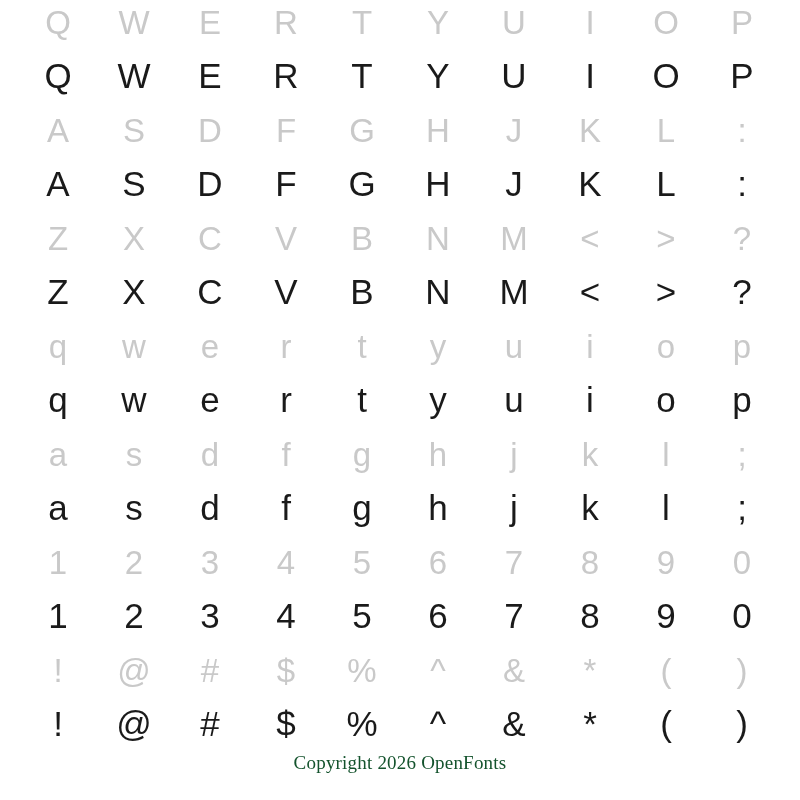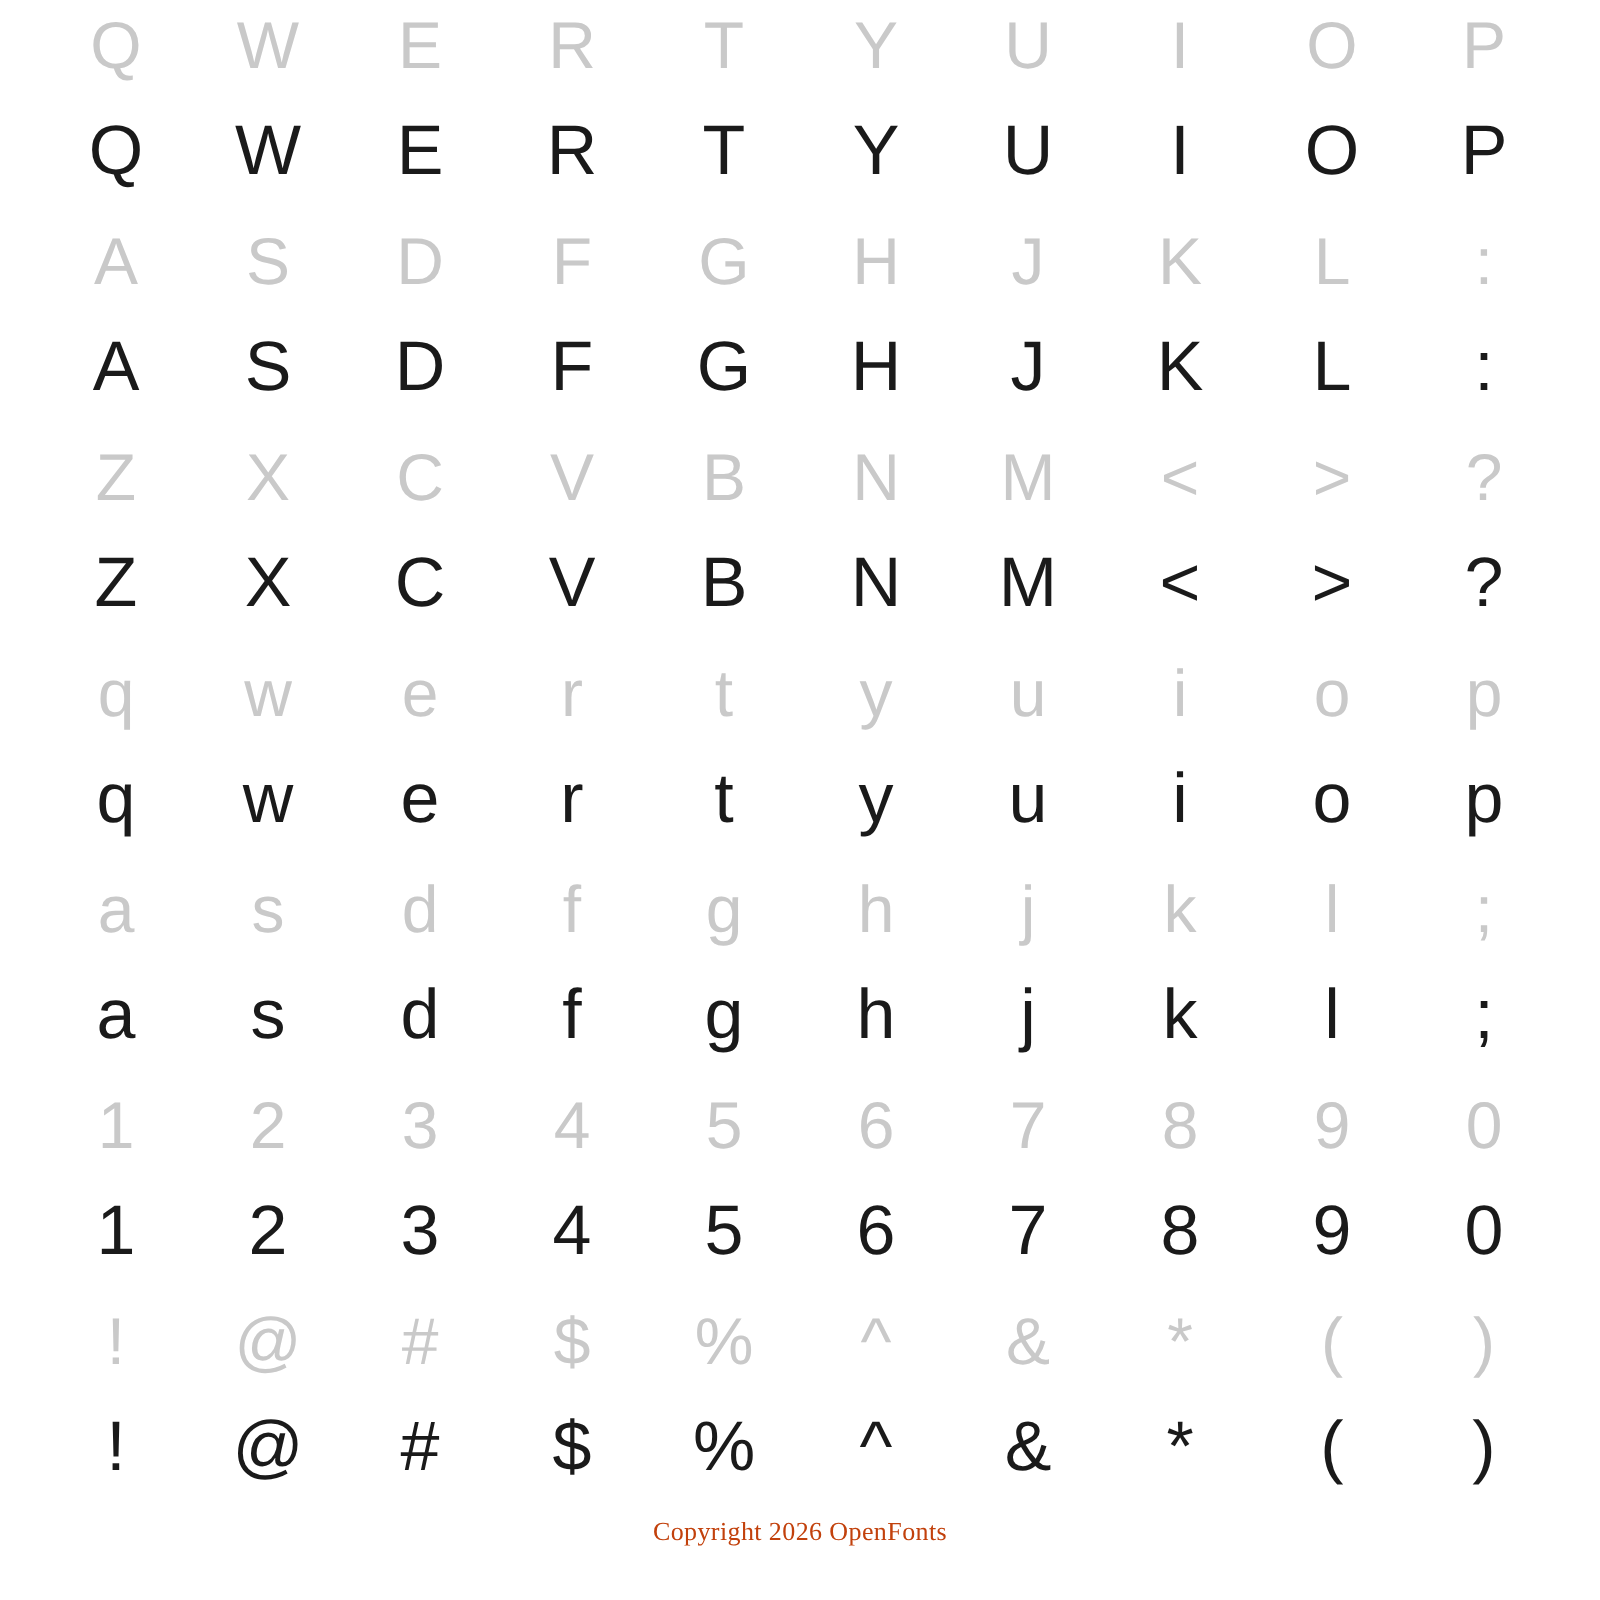--- a/index.html
+++ b/index.html
@@ -46,22 +46,22 @@
     font-size: 35px;
     height: 50px;
     padding-top: 2px;
   }
   .footer {
     position: absolute;
     left: 0;
     bottom: 26px;
     width: 100%;
     text-align: center;
-    color: #c2410c;
-    font-size: 13px;
+    color: #14532d;
+    font-size: 19px;
     font-family: "Liberation Serif", serif;
     letter-spacing: 0.2px;
   }
 </style>
 </head>
 <body>
 
 <div id="specimen">
     <div class="glyph-row row-light">
       <span class="glyph-cell">Q</span>

